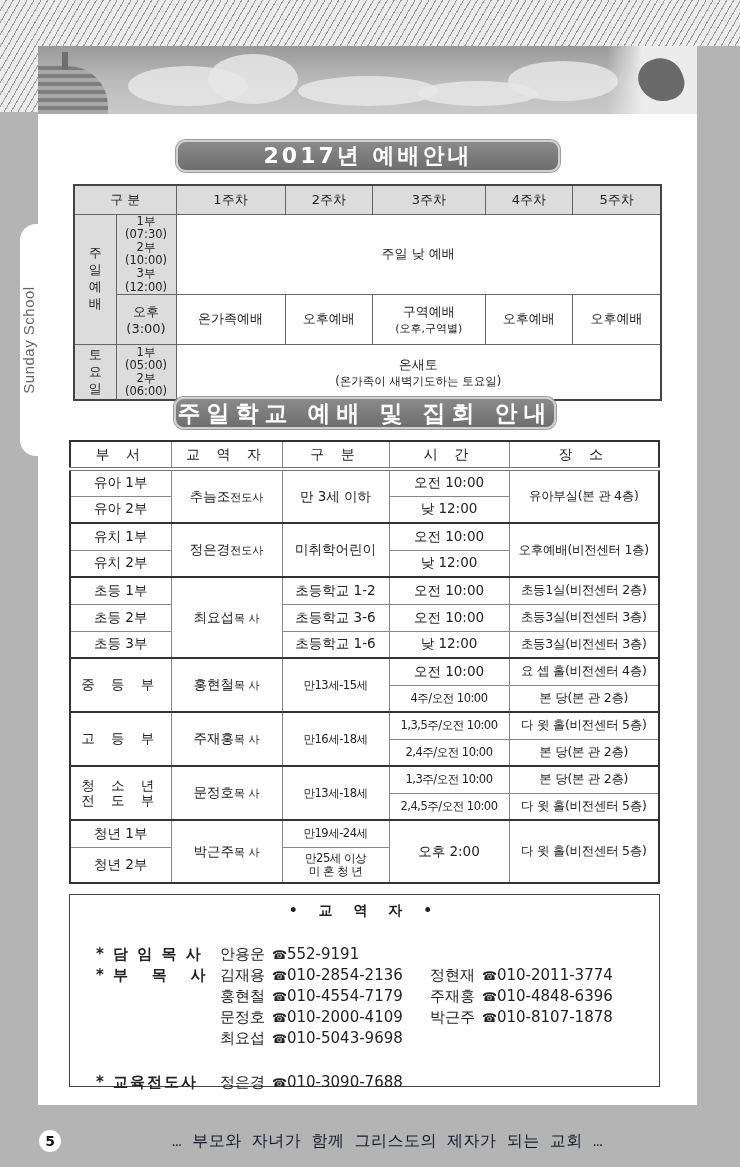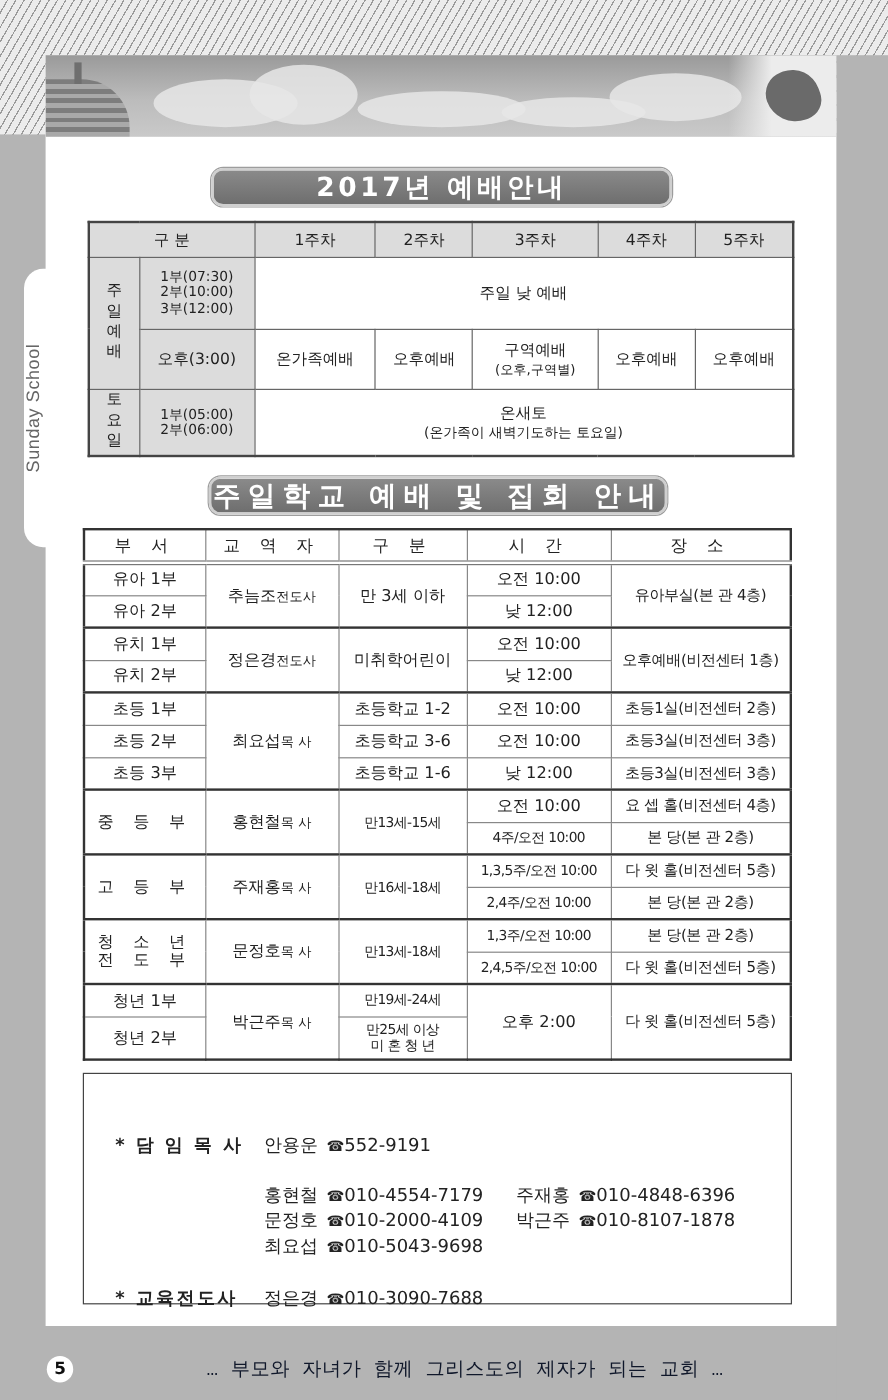--- a/index.html
+++ b/index.html
@@ -139,21 +139,21 @@
       <tr>
     <th class="gray" colspan="2">구 분</th>
     <th class="gray">1주차</th>
     <th class="gray">2주차</th>
     <th class="gray">3주차</th>
     <th class="gray">4주차</th>
     <th class="gray">5주차</th>
   </tr>
   <tr style="height:60px;">
     <td class="gray vert" rowspan="2">주<br>일<br>예<br>배</td>
-    <td class="gray small" style="width:96px;white-space:pre-line;">1부(07:30)
+    <td class="gray small" style="width:60px;white-space:pre-line;">1부(07:30)
 2부(10:00)
 3부(12:00)</td>
     <td colspan="5">주일 낮 예배</td>
   </tr>
   <tr style="height:50px;">
     <td class="gray">오후(3:00)</td>
     <td>온가족예배</td>
     <td>오후예배</td>
     <td>
       <div>구역예배</div>
@@ -276,24 +276,28 @@
   </tr>
   <tr>
     <td>청년 2부</td>
     <td class="tight" style="white-space:pre-line;line-height:1.1;height:36px;">만25세 이상
 미 혼 청 년</td>
   </tr>
 </tbody>
   </table>
 
 <div class="staff-box">
+  <div class="staff-title">• 교 역 자 •</div>
 
   <div class="staff-row" style="top:36px;">
     <span class="staff-role">* 담 임 목 사</span><span class="staff-name">안용운</span><span class="staff-phone"><span class="phone-glyph">☎</span><span>552-9191</span></span>
   </div>
+  <div class="staff-row" style="top:57px;">
+    <span class="staff-role" style="white-space:pre;">* 부   목   사</span><span class="staff-name">김재용</span><span class="staff-phone"><span class="phone-glyph">☎</span><span>010-2854-2136</span></span><span class="staff-name">정현재</span><span class="staff-phone"><span class="phone-glyph">☎</span><span>010-2011-3774</span></span>
+  </div>
   <div class="staff-row" style="top:78px;">
     <span class="staff-role"></span><span class="staff-name">홍현철</span><span class="staff-phone"><span class="phone-glyph">☎</span><span>010-4554-7179</span></span><span class="staff-name">주재홍</span><span class="staff-phone"><span class="phone-glyph">☎</span><span>010-4848-6396</span></span>
   </div>
   <div class="staff-row" style="top:99px;">
     <span class="staff-role"></span><span class="staff-name">문정호</span><span class="staff-phone"><span class="phone-glyph">☎</span><span>010-2000-4109</span></span><span class="staff-name">박근주</span><span class="staff-phone"><span class="phone-glyph">☎</span><span>010-8107-1878</span></span>
   </div>
   <div class="staff-row" style="top:120px;">
     <span class="staff-role"></span><span class="staff-name">최요섭</span><span class="staff-phone"><span class="phone-glyph">☎</span><span>010-5043-9698</span></span>
   </div>
   <div class="staff-row" style="top:164px;">

